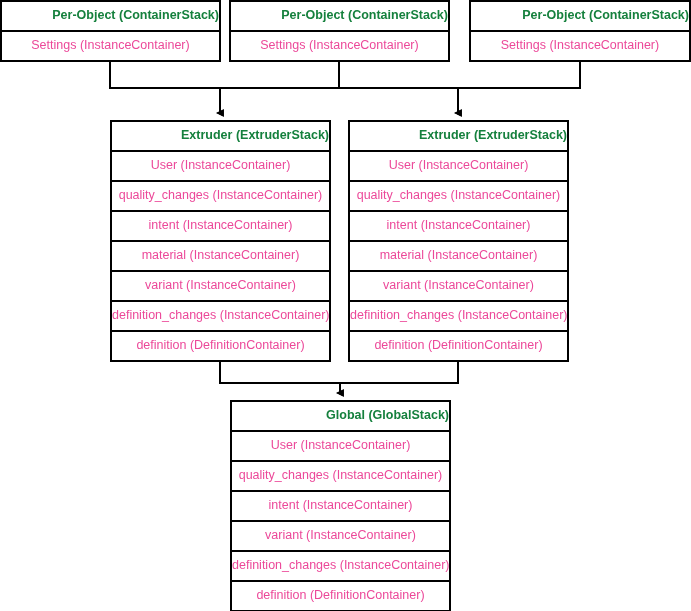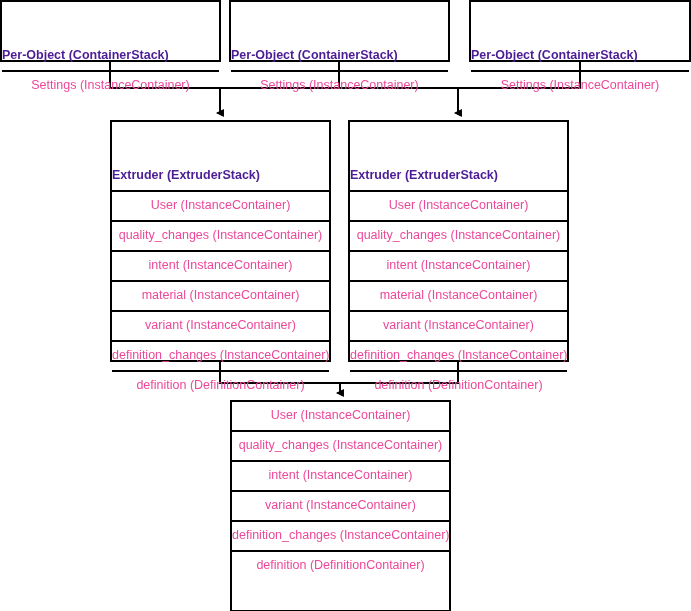--- a/index.html
+++ b/index.html
@@ -28,28 +28,27 @@
     position: absolute;
     box-sizing: border-box;
     border: 2px solid #000000;
     background: #ffffff;
     z-index: 2;
   }
   .node-header {
     box-sizing: border-box;
     height: 30px;
     line-height: 26px;
-    text-align: left;
+    text-align: right;
     font-size: 12.5px;
     font-weight: bold;
-    color: #4c1d95;
+    color: #15803d;
     border-bottom: 2px solid #000000;
     white-space: nowrap;
     overflow: hidden;
-    margin-top: 40px;
   }
   .node-row {
     box-sizing: border-box;
     height: 30px;
     line-height: 27px;
     text-align: center;
     font-size: 12.5px;
     font-weight: normal;
     color: #ec4899;
     border-bottom: 2px solid #000000;
@@ -108,20 +107,21 @@
         <div class="node-header" style="border-bottom-color: rgb(0, 0, 0);">Extruder (ExtruderStack)</div>
         <div class="node-row" style="border-bottom-color: rgb(0, 0, 0);">User (InstanceContainer)</div>
         <div class="node-row" style="border-bottom-color: rgb(0, 0, 0);">quality_changes (InstanceContainer)</div>
         <div class="node-row" style="border-bottom-color: rgb(0, 0, 0);">intent (InstanceContainer)</div>
         <div class="node-row" style="border-bottom-color: rgb(0, 0, 0);">material (InstanceContainer)</div>
         <div class="node-row" style="border-bottom-color: rgb(0, 0, 0);">variant (InstanceContainer)</div>
         <div class="node-row" style="border-bottom-color: rgb(0, 0, 0);">definition_changes (InstanceContainer)</div>
         <div class="node-row last" style="border-bottom-color: rgb(0, 0, 0);">definition (DefinitionContainer)</div>
       </div>
       <div class="node" style="left: 230px; top: 400px; width: 221px; height: 212px; border-color: rgb(0, 0, 0); background: rgb(255, 255, 255);">
+        <div class="node-header" style="border-bottom-color: rgb(0, 0, 0);">Global (GlobalStack)</div>
         <div class="node-row" style="border-bottom-color: rgb(0, 0, 0);">User (InstanceContainer)</div>
         <div class="node-row" style="border-bottom-color: rgb(0, 0, 0);">quality_changes (InstanceContainer)</div>
         <div class="node-row" style="border-bottom-color: rgb(0, 0, 0);">intent (InstanceContainer)</div>
         <div class="node-row" style="border-bottom-color: rgb(0, 0, 0);">variant (InstanceContainer)</div>
         <div class="node-row" style="border-bottom-color: rgb(0, 0, 0);">definition_changes (InstanceContainer)</div>
         <div class="node-row last" style="border-bottom-color: rgb(0, 0, 0);">definition (DefinitionContainer)</div>
       </div>
     </div>
 
 </div>

